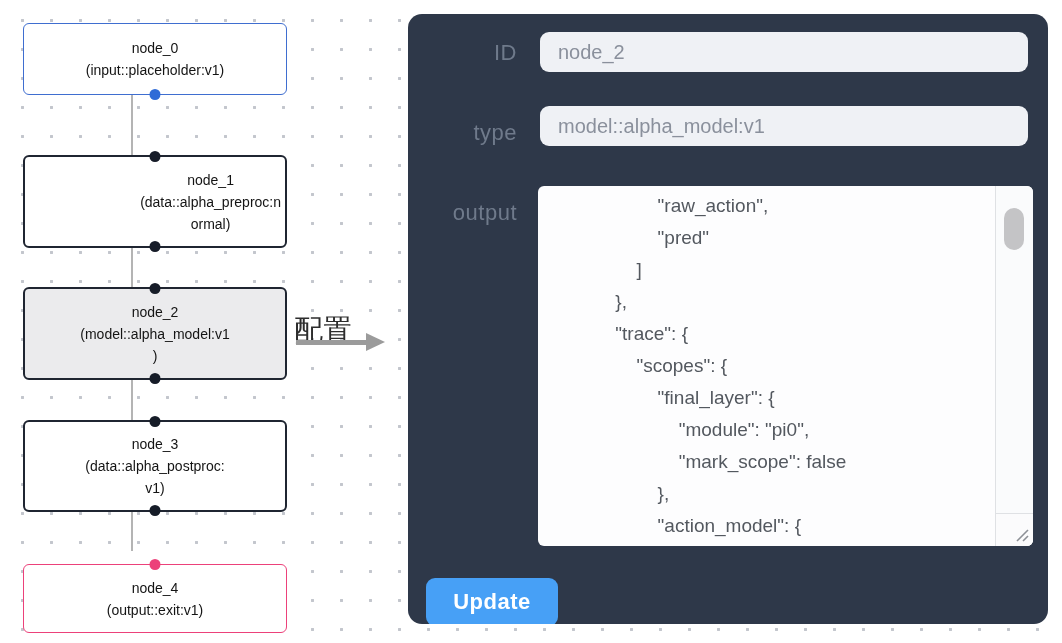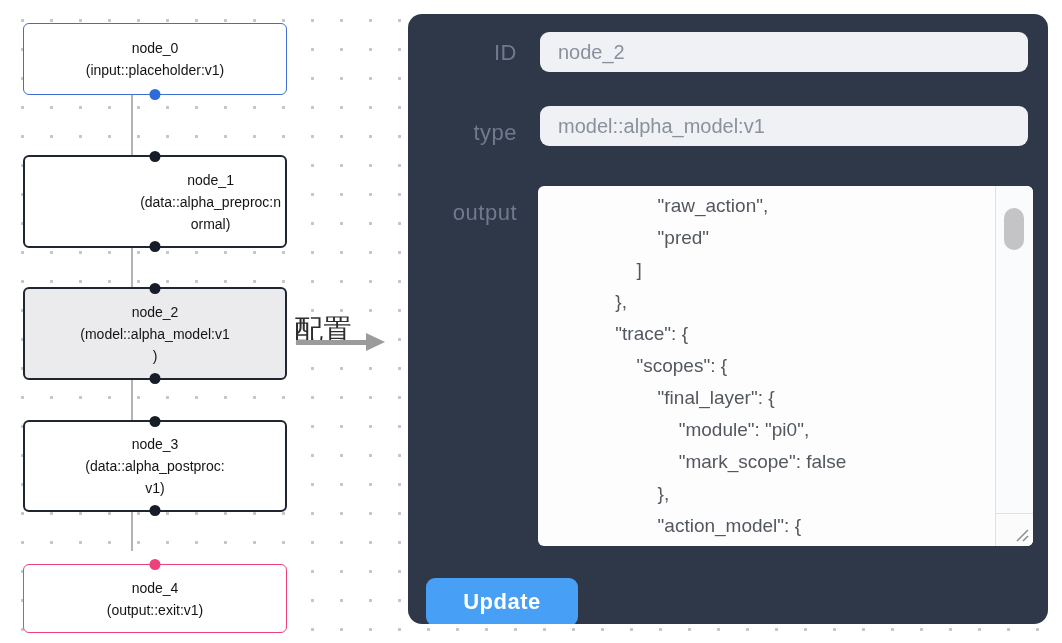--- a/index.html
+++ b/index.html
@@ -60,21 +60,21 @@
     position:absolute;top:0;right:0;bottom:0;width:38px;box-sizing:border-box;
     background:#fafbfc;border-left:1px solid #dfe1e4;
   }
   .v-thumb{position:absolute;left:8px;top:22px;width:20px;height:42px;border-radius:10px;background:#c4c4c6;}
   .scroll-corner{
     position:absolute;right:0;bottom:0;width:38px;height:33px;box-sizing:border-box;
     background:#fbfbfc;border-left:1px solid #dfe1e4;border-top:1px solid #dfe1e4;
   }
   .resize-grip{position:absolute;right:3px;bottom:3px;}
   .update-button{
-    position:absolute;left:18px;top:564px;width:152px;height:48px;border:none;border-radius:9px;
+    position:absolute;left:18px;top:564px;width:132px;height:48px;border:none;border-radius:9px;
     background:var(--button-bg,#47a0f6);color:var(--button-text,#ffffff);
     font-family:"Liberation Sans",sans-serif;font-size:22px;font-weight:600;letter-spacing:0.5px;cursor:pointer;
   }
 </style>
 </head>
 <body>
 
 <div class="screen">
 
   <div class="edge" style="top:95px;height:60px;"></div>

